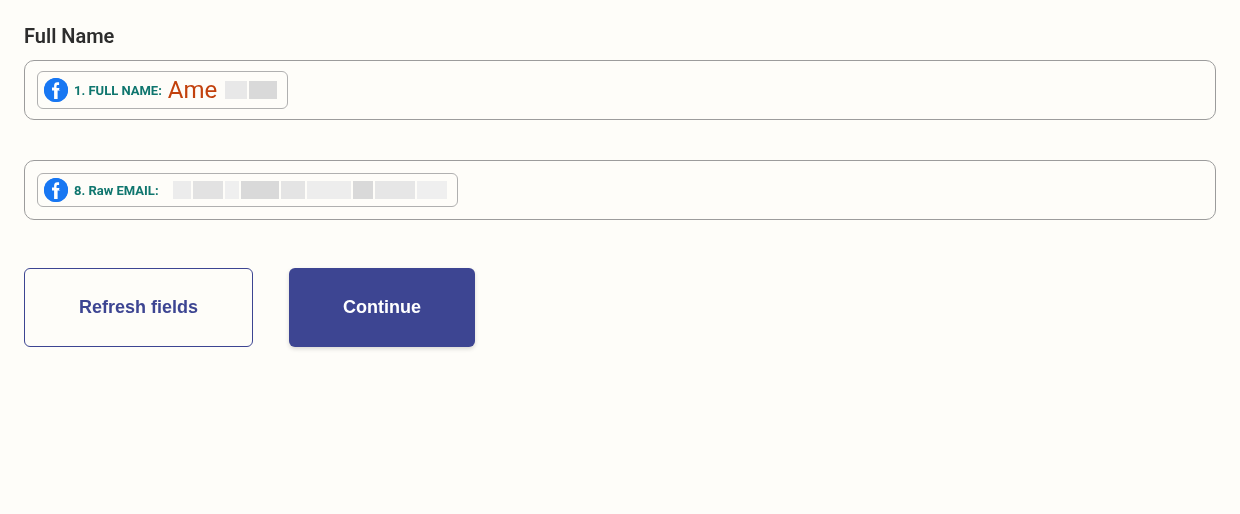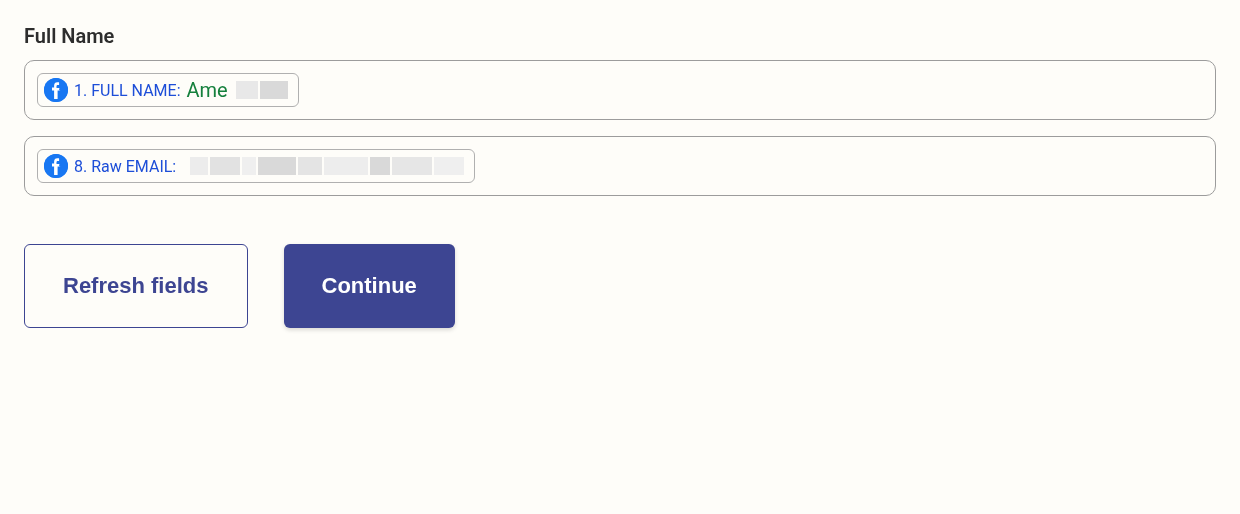--- a/index.html
+++ b/index.html
@@ -7,21 +7,21 @@
       margin: 0;
       padding: 0;
     }
     body {
       font-family: -apple-system, BlinkMacSystemFont, "Segoe UI", Roboto, Helvetica, Arial, sans-serif;
       background: #fefdf9;
       padding: 24px;
       width: 1240px;
     }
     .field-group {
-      margin-bottom: 16px;
+      margin-bottom: 40px;
     }
     .field-label {
       font-size: 20px;
       font-weight: 600;
       color: #2d2d2d;
       margin-bottom: 12px;
       display: block;
     }
     .field-input-wrapper {
       width: 100%;
@@ -50,52 +50,52 @@
       display: inline-flex;
       align-items: center;
       justify-content: center;
       flex-shrink: 0;
     }
     .fb-icon svg {
       width: 24px;
       height: 24px;
     }
     .token-label {
-      font-size: 16px;
-      font-weight: 400;
-      color: #1d4ed8;
+      font-size: 13px;
+      font-weight: 700;
+      color: #0f766e;
       white-space: nowrap;
     }
     .token-value {
-      font-size: 20px;
+      font-size: 24px;
       font-weight: 400;
-      color: #15803d;
+      color: #c2410c;
       white-space: nowrap;
       text-align: center;
     }
     .redacted {
       display: inline-flex;
       gap: 2px;
       align-items: center;
       margin-left: 2px;
     }
     .redacted span {
       background: #d9d9d9;
       height: 18px;
       display: inline-block;
     }
     .button-row {
       display: flex;
       gap: 36px;
       margin-top: 48px;
     }
     .btn {
-      font-size: 22px;
+      font-size: 18px;
       font-weight: 700;
-      padding: 28px 38px;
+      padding: 28px 54px;
       border-radius: 6px;
       cursor: pointer;
       border: none;
     }
     .btn-secondary {
       background: #fefdf9;
       color: #3d4592;
       border: 1.5px solid #3d4592;
     }
     .btn-primary {

